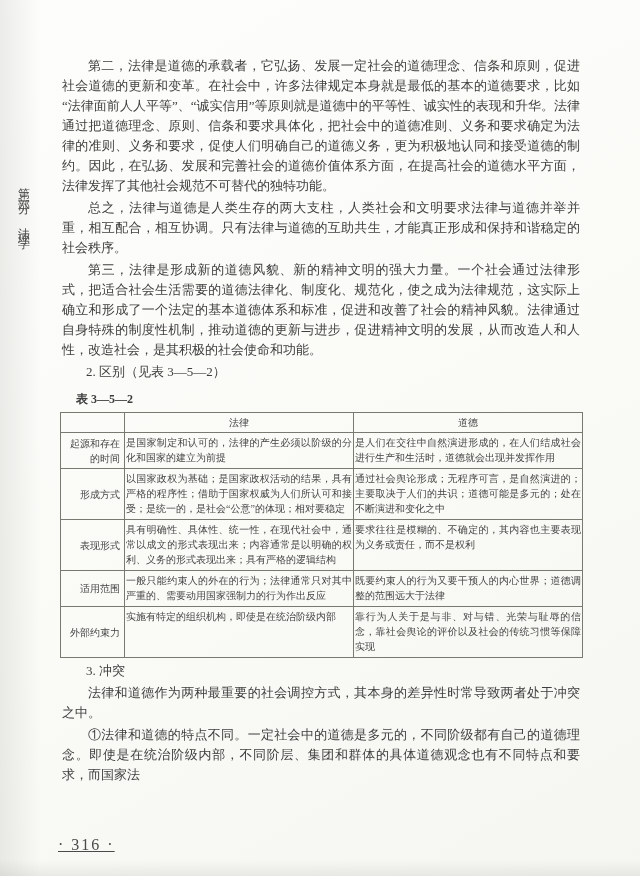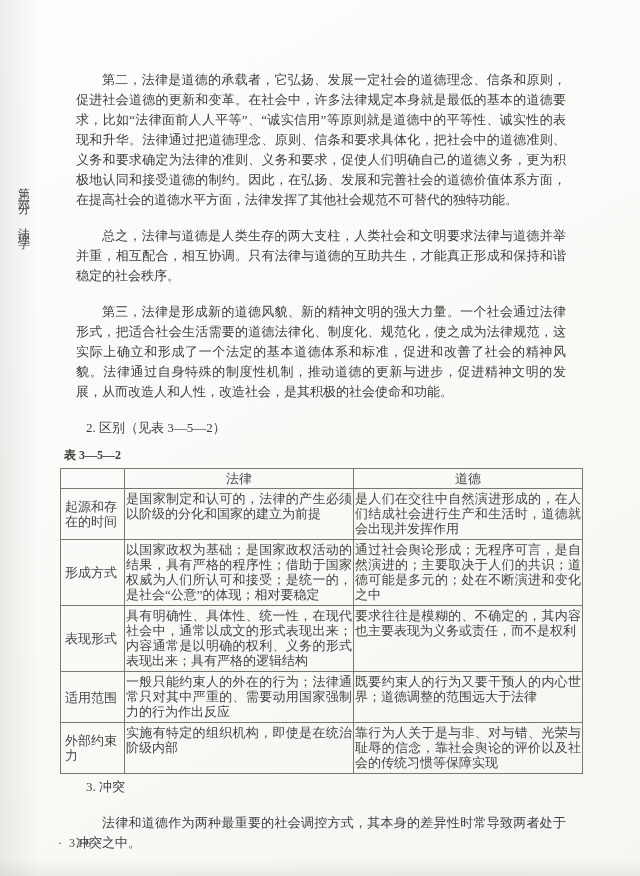--- a/index.html
+++ b/index.html
@@ -30,46 +30,46 @@
     color:#4c4c4a;
   }
   .sidebar span{
     writing-mode:vertical-rl;text-orientation:upright;
     font-size:12px;letter-spacing:5px;
   }
   .main{
     position:absolute;left:60px;top:54px;width:522px;
     font-size:13px;line-height:20px;text-align:justify;
   }
-  .para{margin:16px;text-indent:2em;}
+  .para{margin:2px;text-indent:2em;}
   .sec-heading{margin:0;text-indent:2em;}
   .table-label{
-    margin:7px 4px 3px;font-weight:bold;font-size:12px;text-indent:0;
+    margin:7px 16px 3px;font-weight:bold;font-size:12px;text-indent:0;
     font-family:"Liberation Serif","DejaVu Serif",serif;
   }
   table.cmp{
     width:522px;border-collapse:collapse;table-layout:fixed;
-    font-size:13px;line-height:15px;color:#454545;
+    font-size:10px;line-height:15px;color:#454545;
     border:1.2px solid #6e6e6a;
   }
   table.cmp th,table.cmp td{
     border:1px solid #79796f;
     padding:2px 1px 3px;
     text-align:justify;vertical-align:top;
   }
   table.cmp th{
     font-weight:normal;text-align:center;padding:2px 4px;height:15px;
   }
   table.cmp td.rowlabel{
-    vertical-align:middle;padding:2px 4px;text-align:left;
+    vertical-align:middle;padding:2px 4px;text-align:right;
   }
   .after-table{margin-top:3px;}
   .footer{
     position:absolute;left:58px;top:836px;
-    font-size:12px;letter-spacing:2px;color:#4a4a4a;
+    font-size:16px;letter-spacing:2px;color:#4a4a4a;text-decoration:underline;
   }
 </style>
 </head>
 <body>
 
 <div class="page">
 
   <div class="sidebar">
     <span>第三部分</span>
     <span>法理学</span>
@@ -127,18 +127,19 @@
           <td>靠行为人关于是与非、对与错、光荣与耻辱的信念，靠社会舆论的评价以及社会的传统习惯等保障实现</td>
         </tr>
       </tbody>
     </table>
 
     <p class="sec-heading after-table">3. 冲突</p>
 
     <p class="para">法律和道德作为两种最重要的社会调控方式，其本身的差异性时常导致两者处于冲突之中。</p>
 
 
+    <p class="para">①法律和道德的特点不同。一定社会中的道德是多元的，不同阶级都有自己的道德理念。即使是在统治阶级内部，不同阶层、集团和群体的具体道德观念也有不同特点和要求，而国家法</p>
 
   </div>
 
   <div class="footer">· 316 ·</div>
 
 </div>
 
 </body></html>

